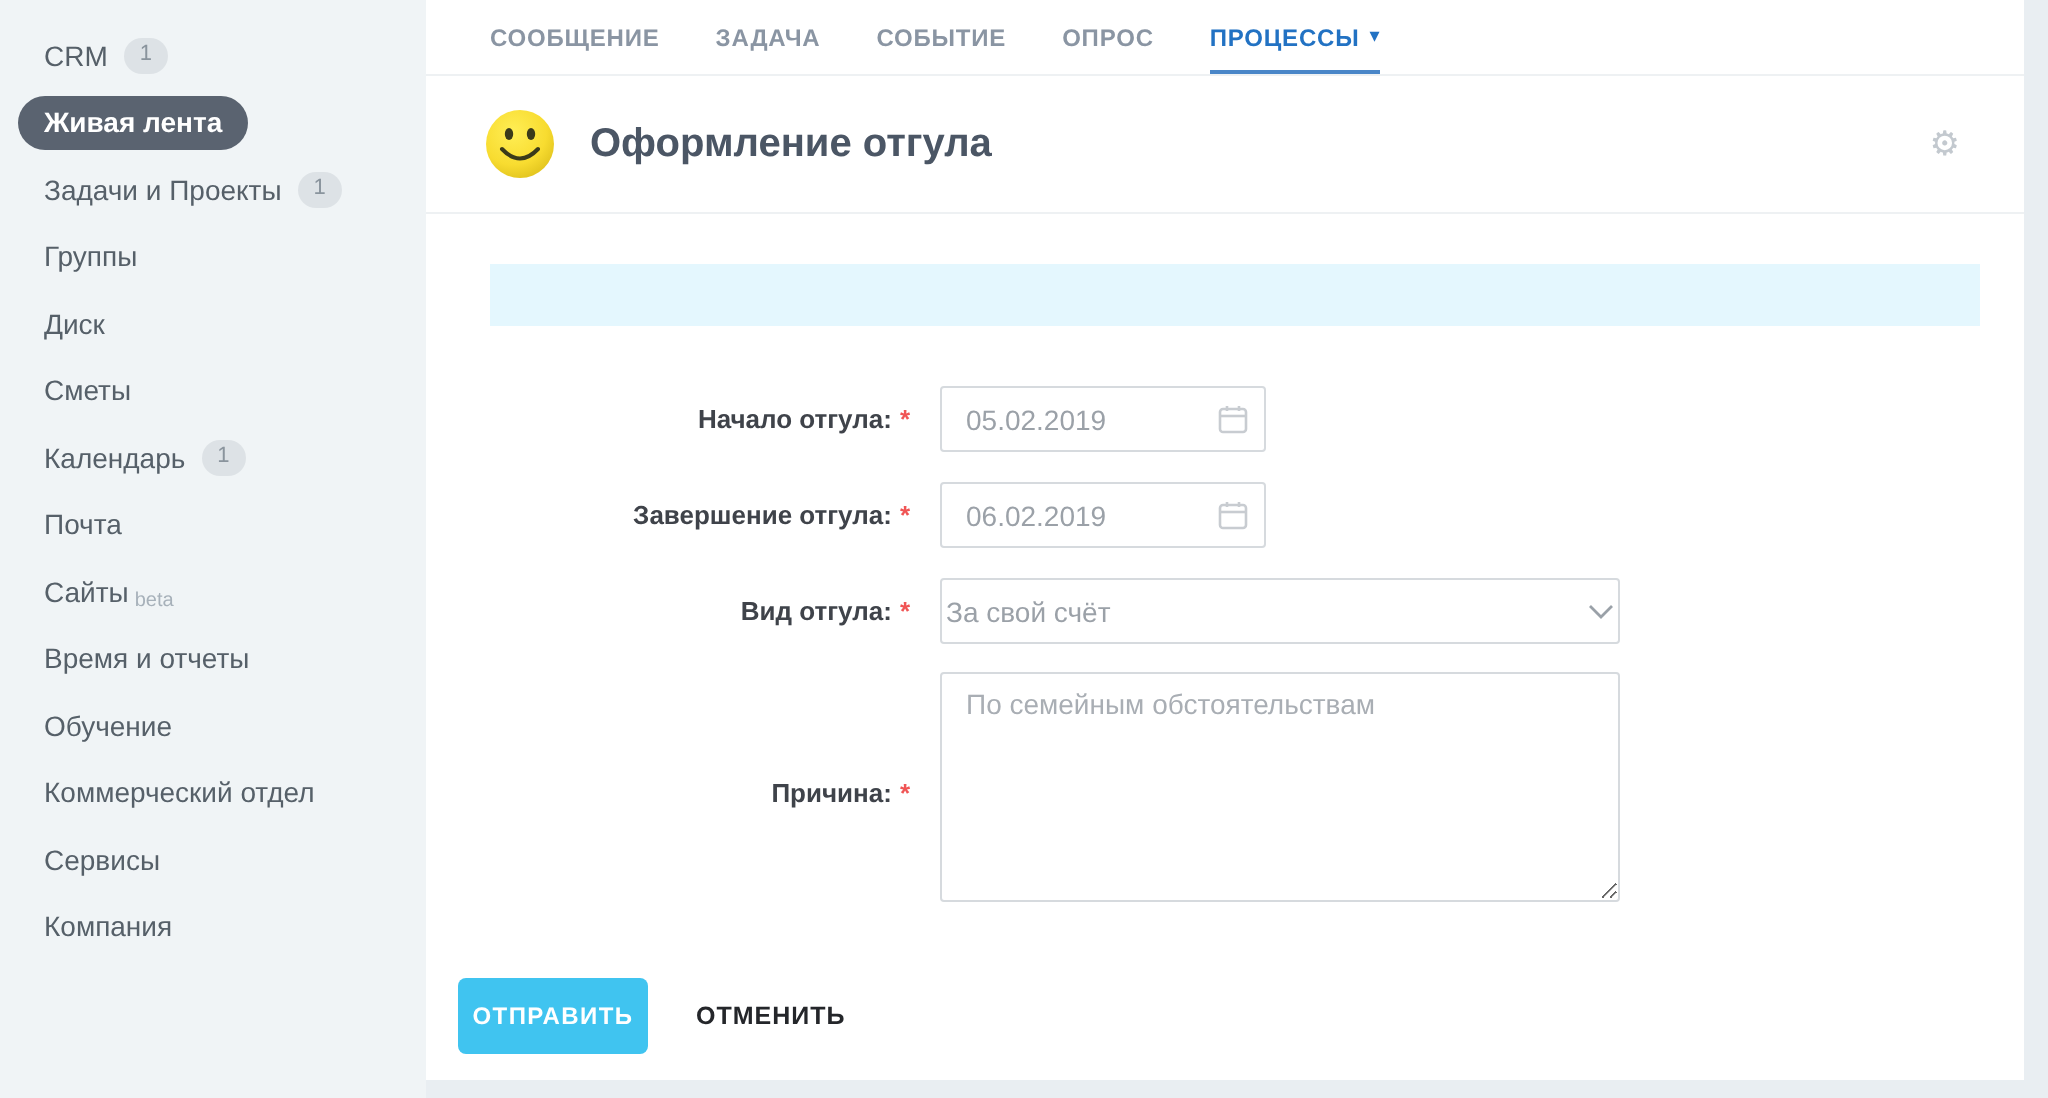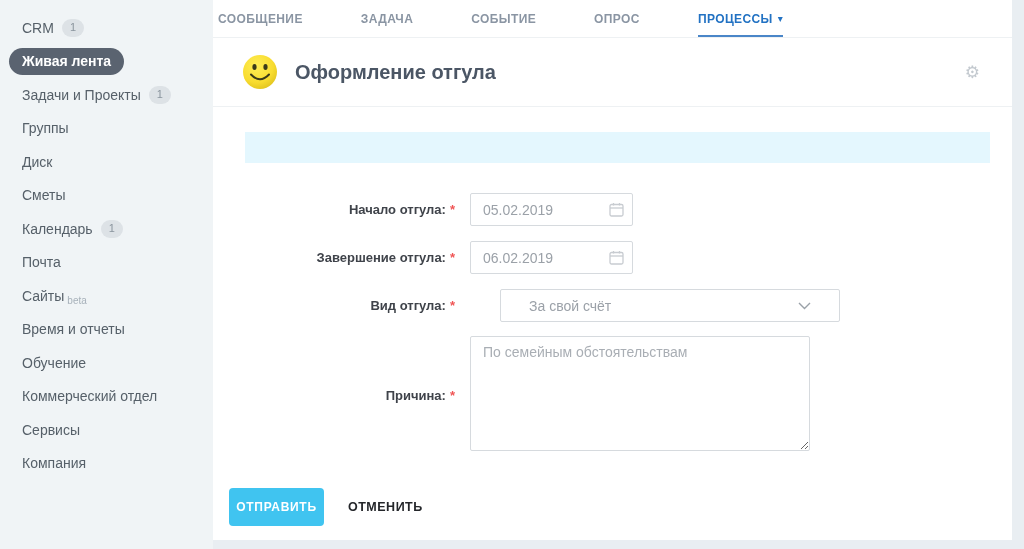--- a/index.html
+++ b/index.html
@@ -15,21 +15,21 @@
   .sb-item { height:33.5px; display:flex; align-items:center; padding-left:22px;
              font-size:14px; color:#566069; cursor:pointer; white-space:nowrap; }
   .sb-item.active .sb-label { background:#5a6370; color:#ffffff; font-weight:bold;
              padding:5px 13px 6px; border-radius:16px; margin-left:-13px; }
   .sb-badge { background:#dde2e6; color:#8a949d; font-size:11px; line-height:1;
              padding:3px 8px 4px; border-radius:9px; margin-left:8px; }
   .sb-beta { font-size:10px; color:#a7b1ba; margin-left:3px; align-self:flex-start; margin-top:16px; }
   
   .main { position:absolute; left:213px; top:0; width:799px; height:540px; background:#ffffff; }
   .tabbar { height:38px; border-bottom:1px solid #eef1f3; display:flex; align-items:stretch;
-            padding-left:5px; gap:58px; }
+            padding-left:32px; gap:28px; }
   .tab { font-size:12px; font-weight:bold; color:#8a95a3; letter-spacing:.4px; cursor:pointer;
          display:flex; align-items:center; border-bottom:2px solid transparent; padding-top:2px; }
   .tab.active { color:#2272c3; border-bottom-color:#4a86c8; }
   .tab .caret { margin-left:5px; font-size:10px; line-height:1; }
   .header { height:69px; border-bottom:1px solid #eef1f3; display:flex; align-items:center; position:relative; }
   .smiley { margin-left:29px; width:36px; height:36px; flex:none; }
   .title { margin-left:17px; font-size:20px; font-weight:bold; color:#4b5665; }
   .gear { position:absolute; right:32px; top:50%; transform:translateY(-50%);
           color:#c3c9cf; font-size:17px; line-height:1; cursor:pointer; }
   .banner { margin:25px 0 0 32px; width:745px; height:31px; background:#e4f7fe; }
@@ -38,22 +38,22 @@
   .frow { display:flex; align-items:center; margin-bottom:15px; }
   .frow.r3 { margin-bottom:14px; }
   .flabel { width:242px; text-align:right; font-size:13px; font-weight:bold; color:#3f434a; flex:none; }
   .req { color:#f05555; margin-left:4px; }
   .fcontrol { margin-left:15px; position:relative; }
   input.date { width:163px; height:33px; border:1px solid #d6dade; border-radius:2px;
                padding:0 17px 0 12px; font-size:14px; color:#9ba1a8; background:#fff;
                font-family:inherit; outline:none; }
   .cal-icon { position:absolute; right:9px; top:9px; width:15px; height:15px; pointer-events:none; }
   .select { width:340px; height:33px; border:1px solid #d6dade; border-radius:2px; background:#fff;
-            display:flex; align-items:center; justify-content:space-between; padding:0 28px;
-            font-size:14px; color:#9ba1a8; cursor:pointer;margin-left:30px; }
+            display:flex; align-items:center; justify-content:space-between; padding:0 2px;
+            font-size:14px; color:#9ba1a8; cursor:pointer; }
   textarea.reason { width:340px; height:115px; border:1px solid #d6dade; border-radius:2px;
             padding:7px 12px; font-size:14px; font-family:inherit; color:#555; resize:both; outline:none; }
   textarea.reason::placeholder { color:#a9aeb4; }
   
   .actions { display:flex; align-items:center; margin:33px 0 0 16px; }
   .btn-submit { width:95px; height:38px; background:#40c4f0; border:none; border-radius:4px;
                 color:#fff; font-weight:bold; font-size:12px; letter-spacing:.7px;
                 font-family:inherit; cursor:pointer; }
   .btn-cancel { margin-left:24px; background:none; border:none; font-weight:bold; font-size:12.5px;
                 color:#24262a; letter-spacing:.5px; font-family:inherit; cursor:pointer; }

